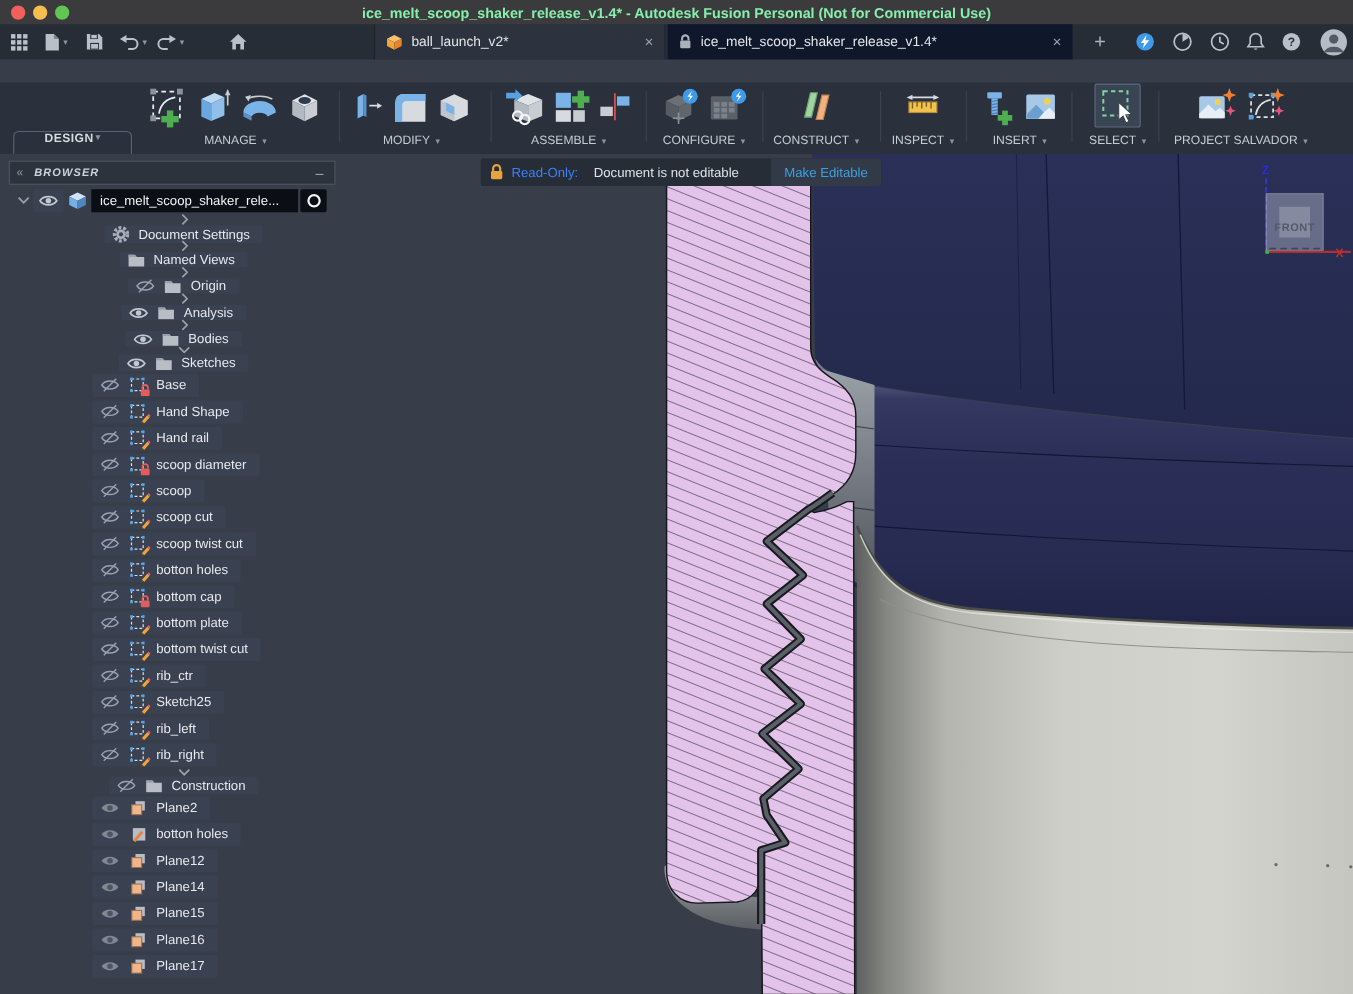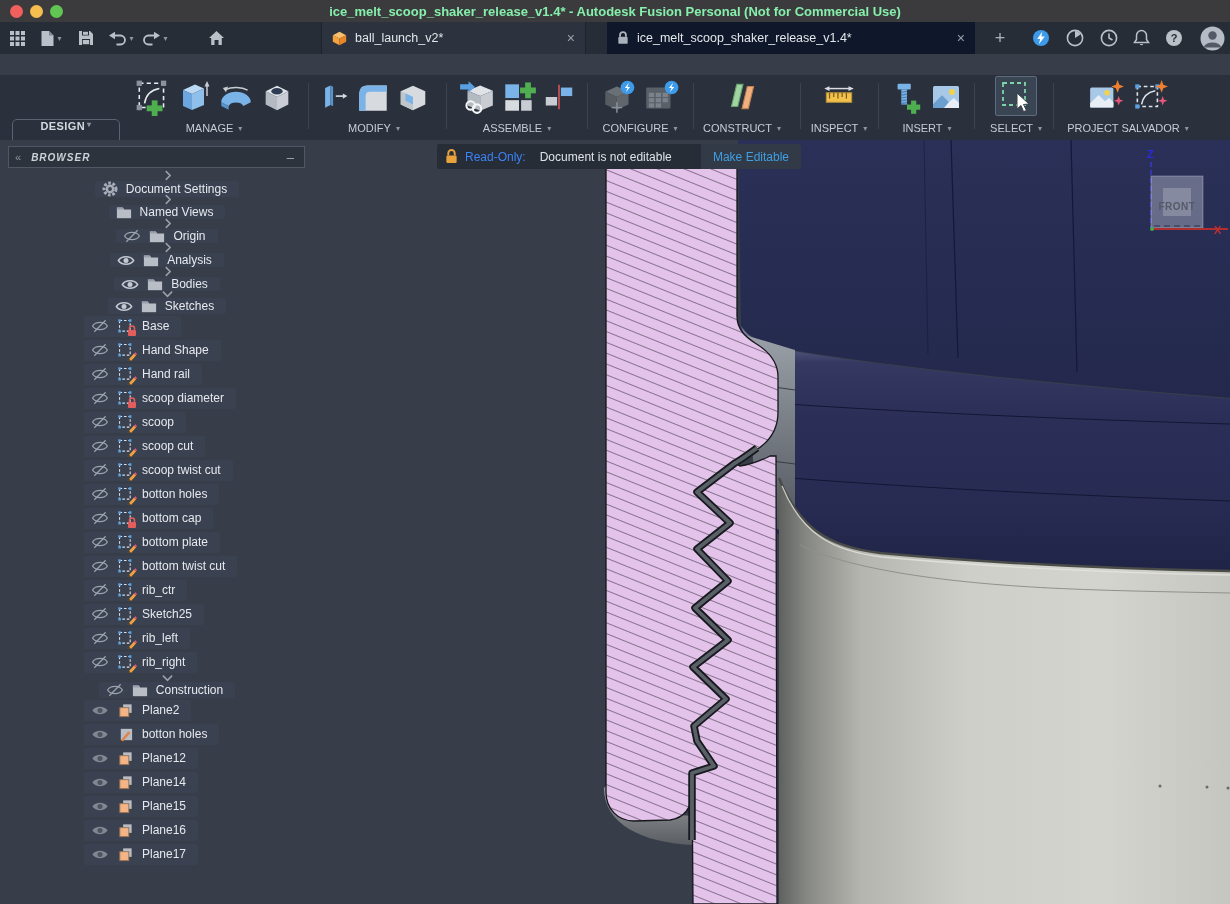--- a/index.html
+++ b/index.html
@@ -16,21 +16,21 @@
     font-weight:bold; color:#86efac; }
 
   
   #tabbar { position:absolute; top:22px; left:0; width:1230px; height:32px;
     background:#272d37; display:flex; align-items:center; }
   .qat { display:flex; align-items:center; justify-content:center; height:32px; color:#b9c0c8; }
   .qat svg { display:block; }
   .caret { font-size:8px; color:#8d959f; margin-left:2px; }
   .doctab { position:absolute; top:0; height:32px; display:flex; align-items:center;
     font-size:12.5px; color:#e2e6ea; }
-  #tab1 { left:321px; width:265px; background:#2d333e; border-left:1px solid #1e232b;
+  #tab1 { left:340px; width:265px; background:#2d333e; border-left:1px solid #1e232b;
     border-right:1px solid #1e232b; padding:0 10px;text-align:right; }
   #tab2 { left:607px; width:368px; background:#0f172a; padding:0 10px; }
   .doctab .tclose { margin-left:auto; color:#99a1ab; font-size:14px; }
   #newtab { position:absolute; left:988px; top:4px; width:24px; height:24px; color:#aab1bb;
     font-size:18px; display:flex; align-items:center; justify-content:center; }
   .rndicon { position:absolute; top:7px; }
 
   
   #ribbontabs { position:absolute; top:54px; left:0; width:1230px; height:21px; background:#2a313c; }
   .rtab { position:absolute; top:3px; transform:translateX(-50%); font-size:11px; font-weight:bold;
@@ -631,20 +631,41 @@
     </div>
 
     <div id="browser">
       <div id="bheader">
         <span class="bcollapse">«</span>
         <span class="btitle">BROWSER</span>
         <span class="bmin">–</span>
       </div>
       <div id="btree">
 
+        <div class="trow" id="rootrow">
+          <span class="chev">
+              <svg class="ti" width="11" height="8" viewBox="0 0 12 8">
+                <use href="#i-chev-d"></use>
+              </svg>
+            </span>
+          <span class="eyepill">
+              <svg class="ti" width="18" height="13" viewBox="0 0 20 14">
+                <use href="#i-eye"></use>
+              </svg>
+            </span>
+          <svg class="ti" width="17" height="17" viewBox="0 0 18 18">
+              <use href="#i-cube"></use>
+            </svg>
+          <span class="rootbox">ice_melt_scoop_shaker_rele...</span>
+          <span class="radiobox">
+              <svg class="ti" width="17" height="17" viewBox="0 0 20 20">
+                <use href="#i-radio"></use>
+              </svg>
+            </span>
+        </div>
 
         <div class="trow lvl1">
           <span class="chev">
               <svg class="ti" width="7" height="11" viewBox="0 0 8 12">
                 <use href="#i-chev-r"></use>
               </svg>
             </span>
           <span class="pill">
               <svg class="ti" width="16" height="16" viewBox="0 0 16 16">
                 <use href="#i-gear"></use>

